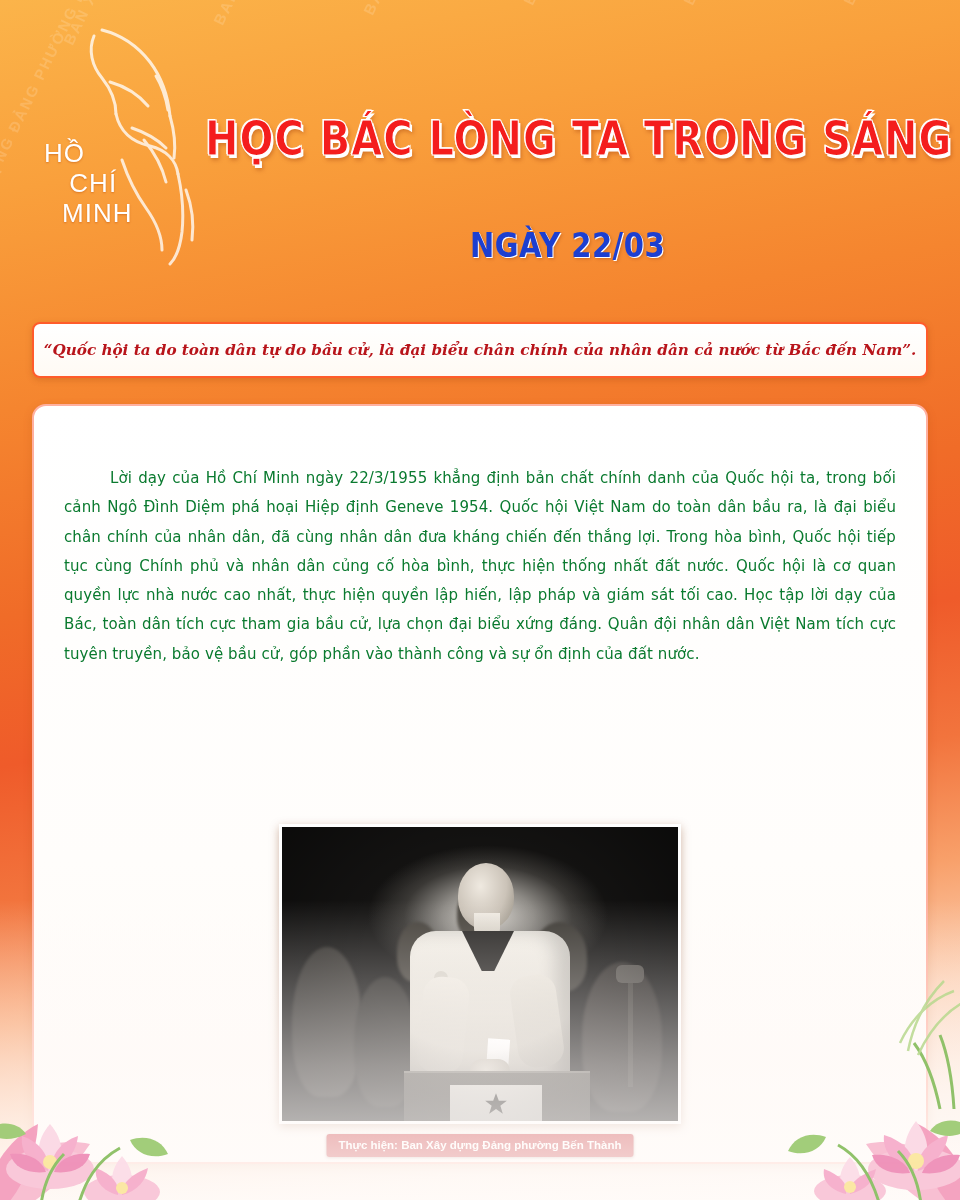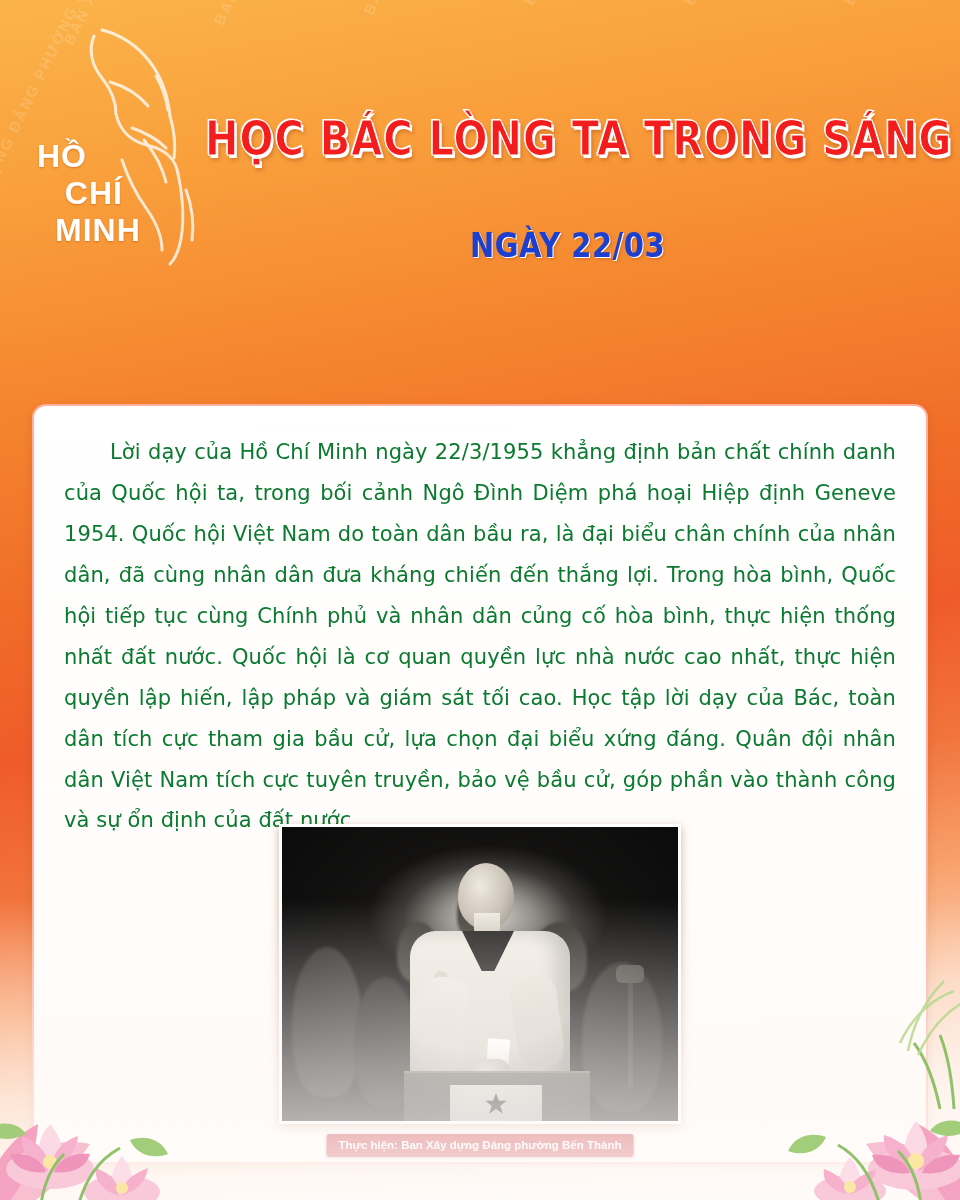--- a/index.html
+++ b/index.html
@@ -69,25 +69,25 @@
   .logo-silhouette {
     position: absolute;
     left: 28px;
     top: 0px;
     width: 160px;
     height: 248px;
     opacity: .85;
   }
   .logo-text {
     position: absolute;
-    left: 7px;
+    left: 14px;
     top: 118px;
     color: #ffffff;
-    font-weight: 700;
-    font-size: 32px;
+    font-weight: 400;
+    font-size: 26px;
     line-height: 1.16;
     letter-spacing: 1px;
     text-shadow: 0 1px 2px rgba(180,70,10,.45);
   }
   .logo-text .l2 { padding-left: 10px; text-align: center; }
   .logo-text .l3 { padding-left: 18px; }
 
   .title-main {
     position: absolute;
     left: 205px;
@@ -158,26 +158,27 @@
     height: 760px;
     background: linear-gradient(180deg,#ffffff 0%, #fffdfb 60%, #fffaf6 100%);
     border: 2px solid #ffb0a0;
     border-radius: 14px;
     box-shadow: 0 3px 10px rgba(150,60,10,.18);
     padding: 26px 30px 10px 30px;
   }
 
   .article {
     font-family: "DejaVu Sans", sans-serif;
-    font-size: 21px;
+    font-size: 15px;
     line-height: 1.95;
     color: #0a7a2f;
     text-align: justify;
     text-indent: 46px;
     letter-spacing: .1px;
+    margin-top: 32px;
   }
 
   
   .photo-wrap {
     position: absolute;
     left: 50%;
     transform: translateX(-50%);
     top: 824px;
     width: 402px;
     height: 300px;
@@ -342,20 +343,23 @@
         <div class="l1">HỒ</div>
         <div class="l2">CHÍ</div>
         <div class="l3">MINH</div>
       </div>
     </div>
 
     <div class="title-main">HỌC BÁC LÒNG TA TRONG SÁNG HƠN</div>
     <div class="title-date">NGÀY 22/03</div>
   </div>
 
+  <div class="quote-bar">
+    <span class="quote-text">“Quốc hội ta do toàn dân tự do bầu cử, là đại biểu chân chính của nhân dân cả nước từ Bắc đến Nam”.</span>
+  </div>
 
   <div class="body-card">
     <p class="article">Lời dạy của Hồ Chí Minh ngày 22/3/1955 khẳng định bản chất chính danh của Quốc hội ta, trong bối cảnh Ngô Đình Diệm phá hoại Hiệp định Geneve 1954. Quốc hội Việt Nam do toàn dân bầu ra, là đại biểu chân chính của nhân dân, đã cùng nhân dân đưa kháng chiến đến thắng lợi. Trong hòa bình, Quốc hội tiếp tục cùng Chính phủ và nhân dân củng cố hòa bình, thực hiện thống nhất đất nước. Quốc hội là cơ quan quyền lực nhà nước cao nhất, thực hiện quyền lập hiến, lập pháp và giám sát tối cao. Học tập lời dạy của Bác, toàn dân tích cực tham gia bầu cử, lựa chọn đại biểu xứng đáng. Quân đội nhân dân Việt Nam tích cực tuyên truyền, bảo vệ bầu cử, góp phần vào thành công và sự ổn định của đất nước.</p>
   </div>
 
   <div class="photo-wrap">
     <div class="photo">
       <div class="blob b1"></div>
       <div class="blob b2"></div>
       <div class="blob b3"></div>

